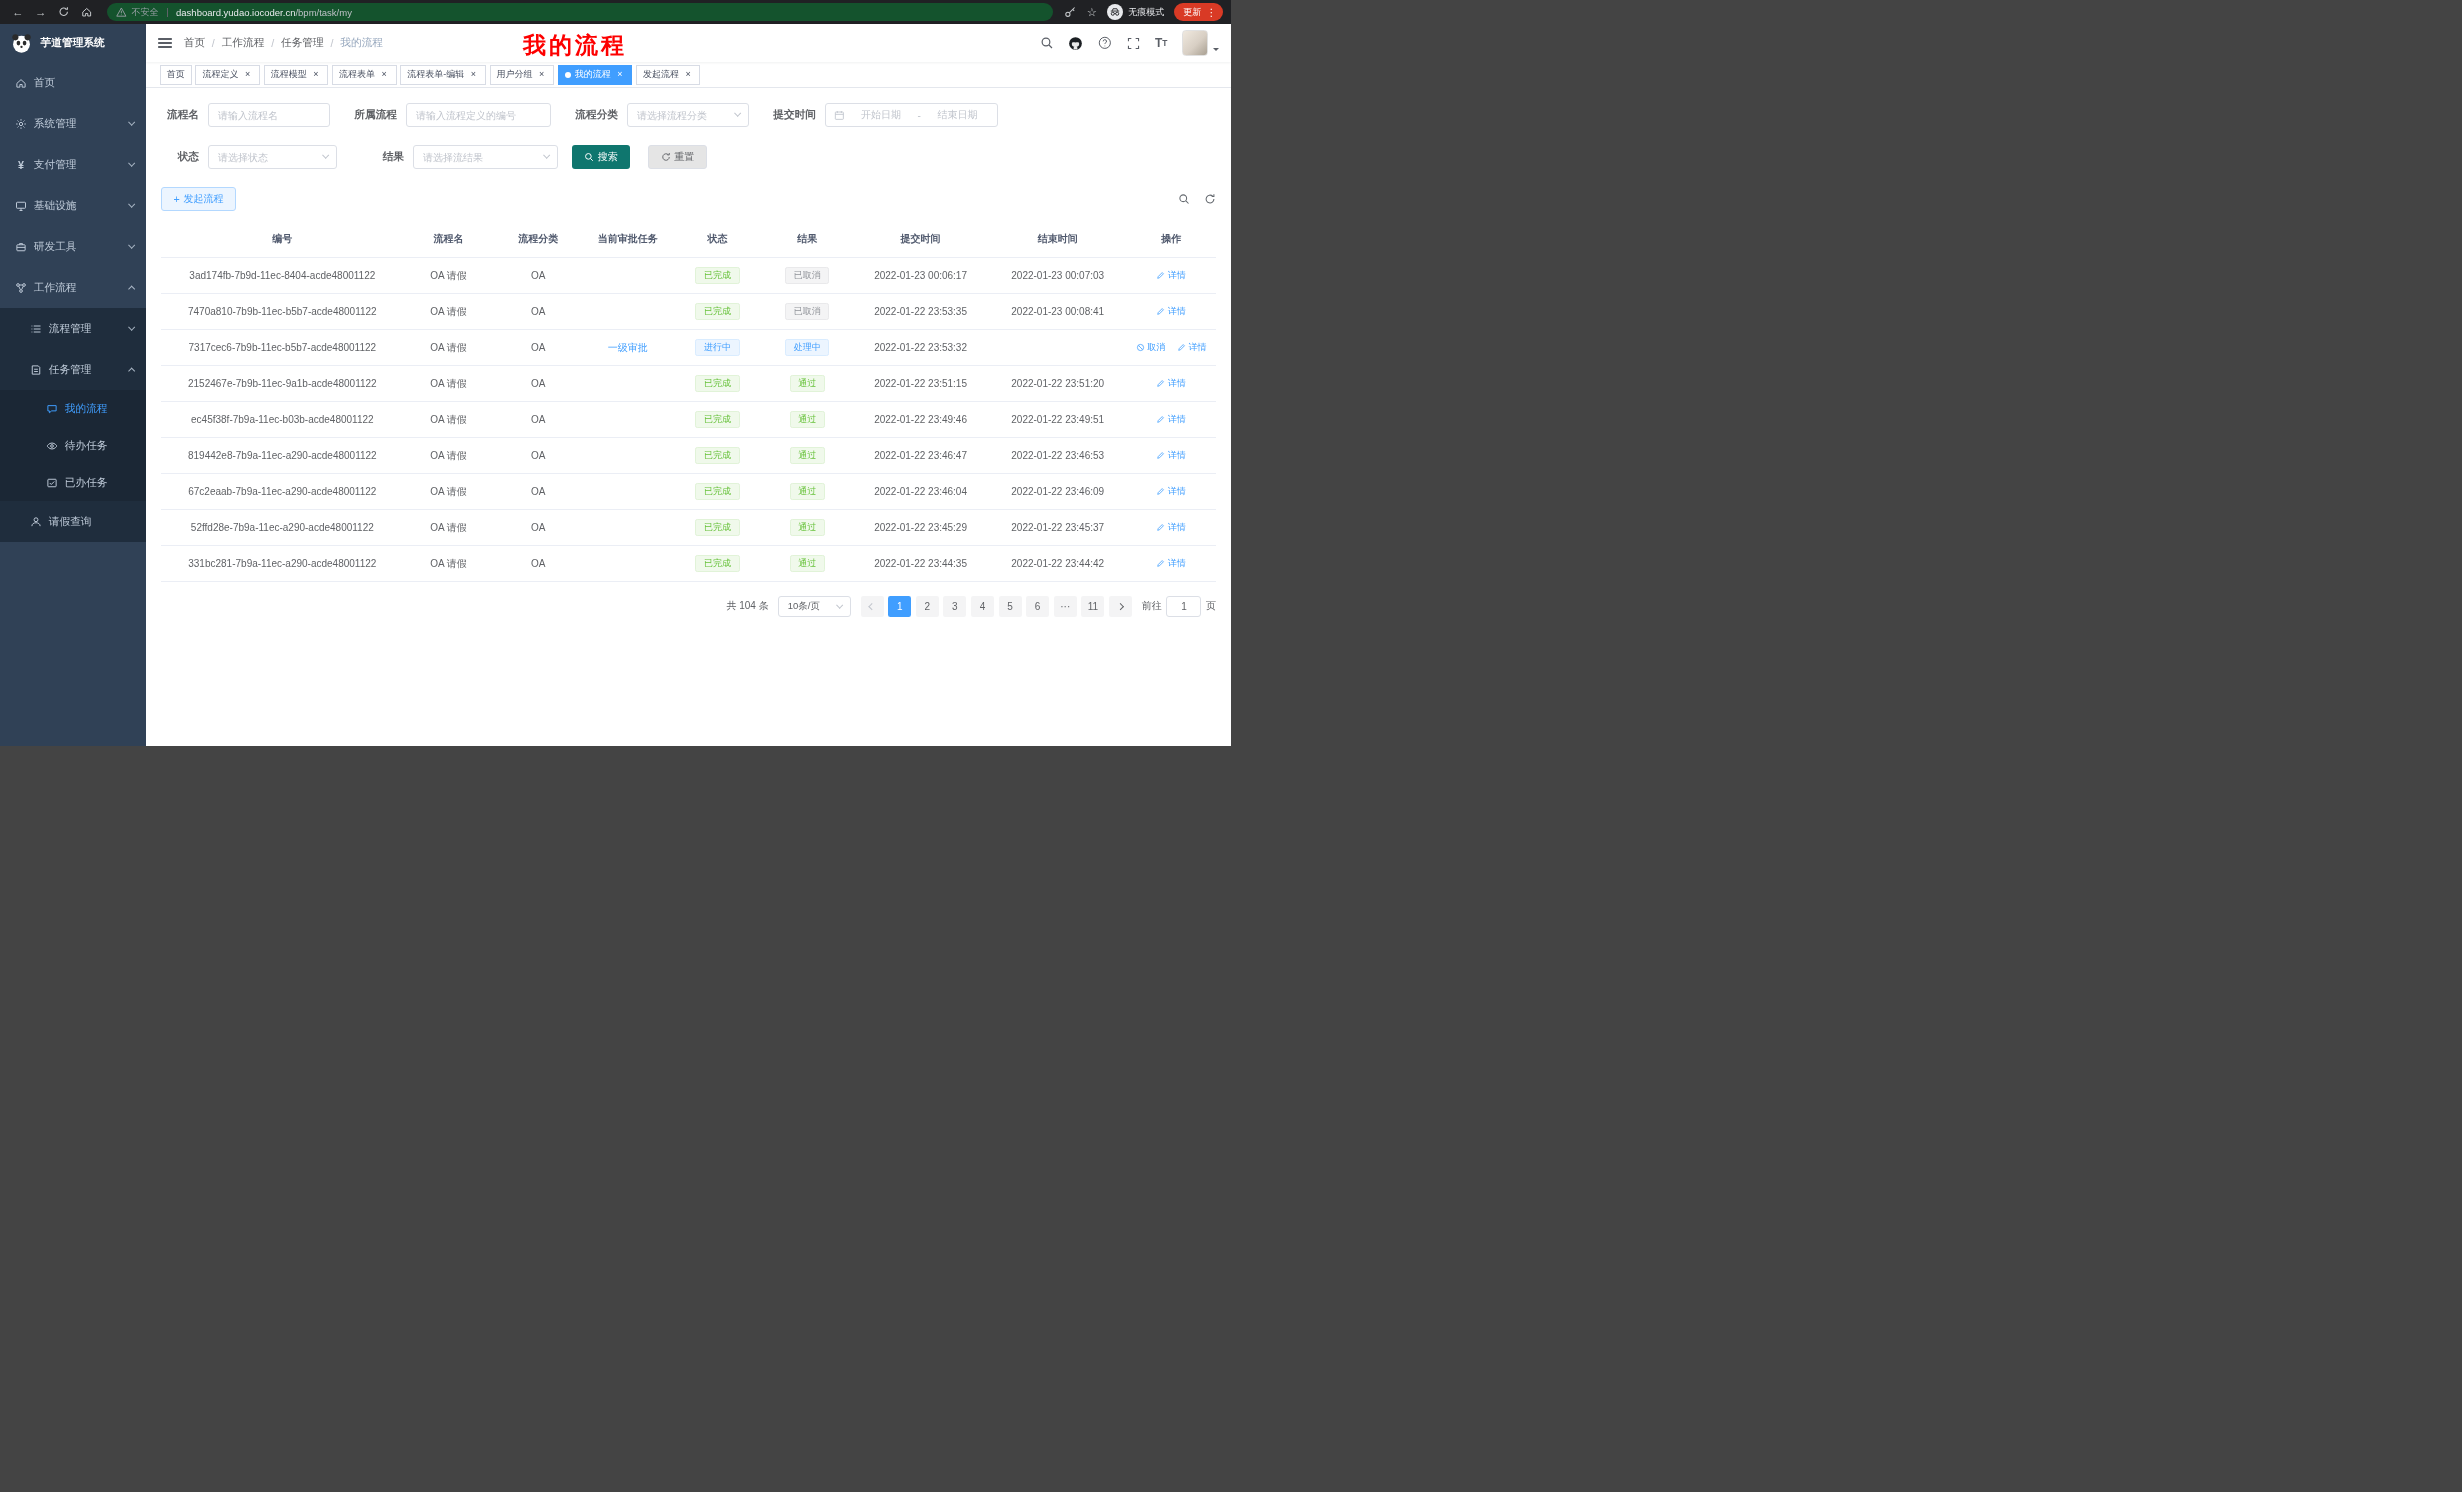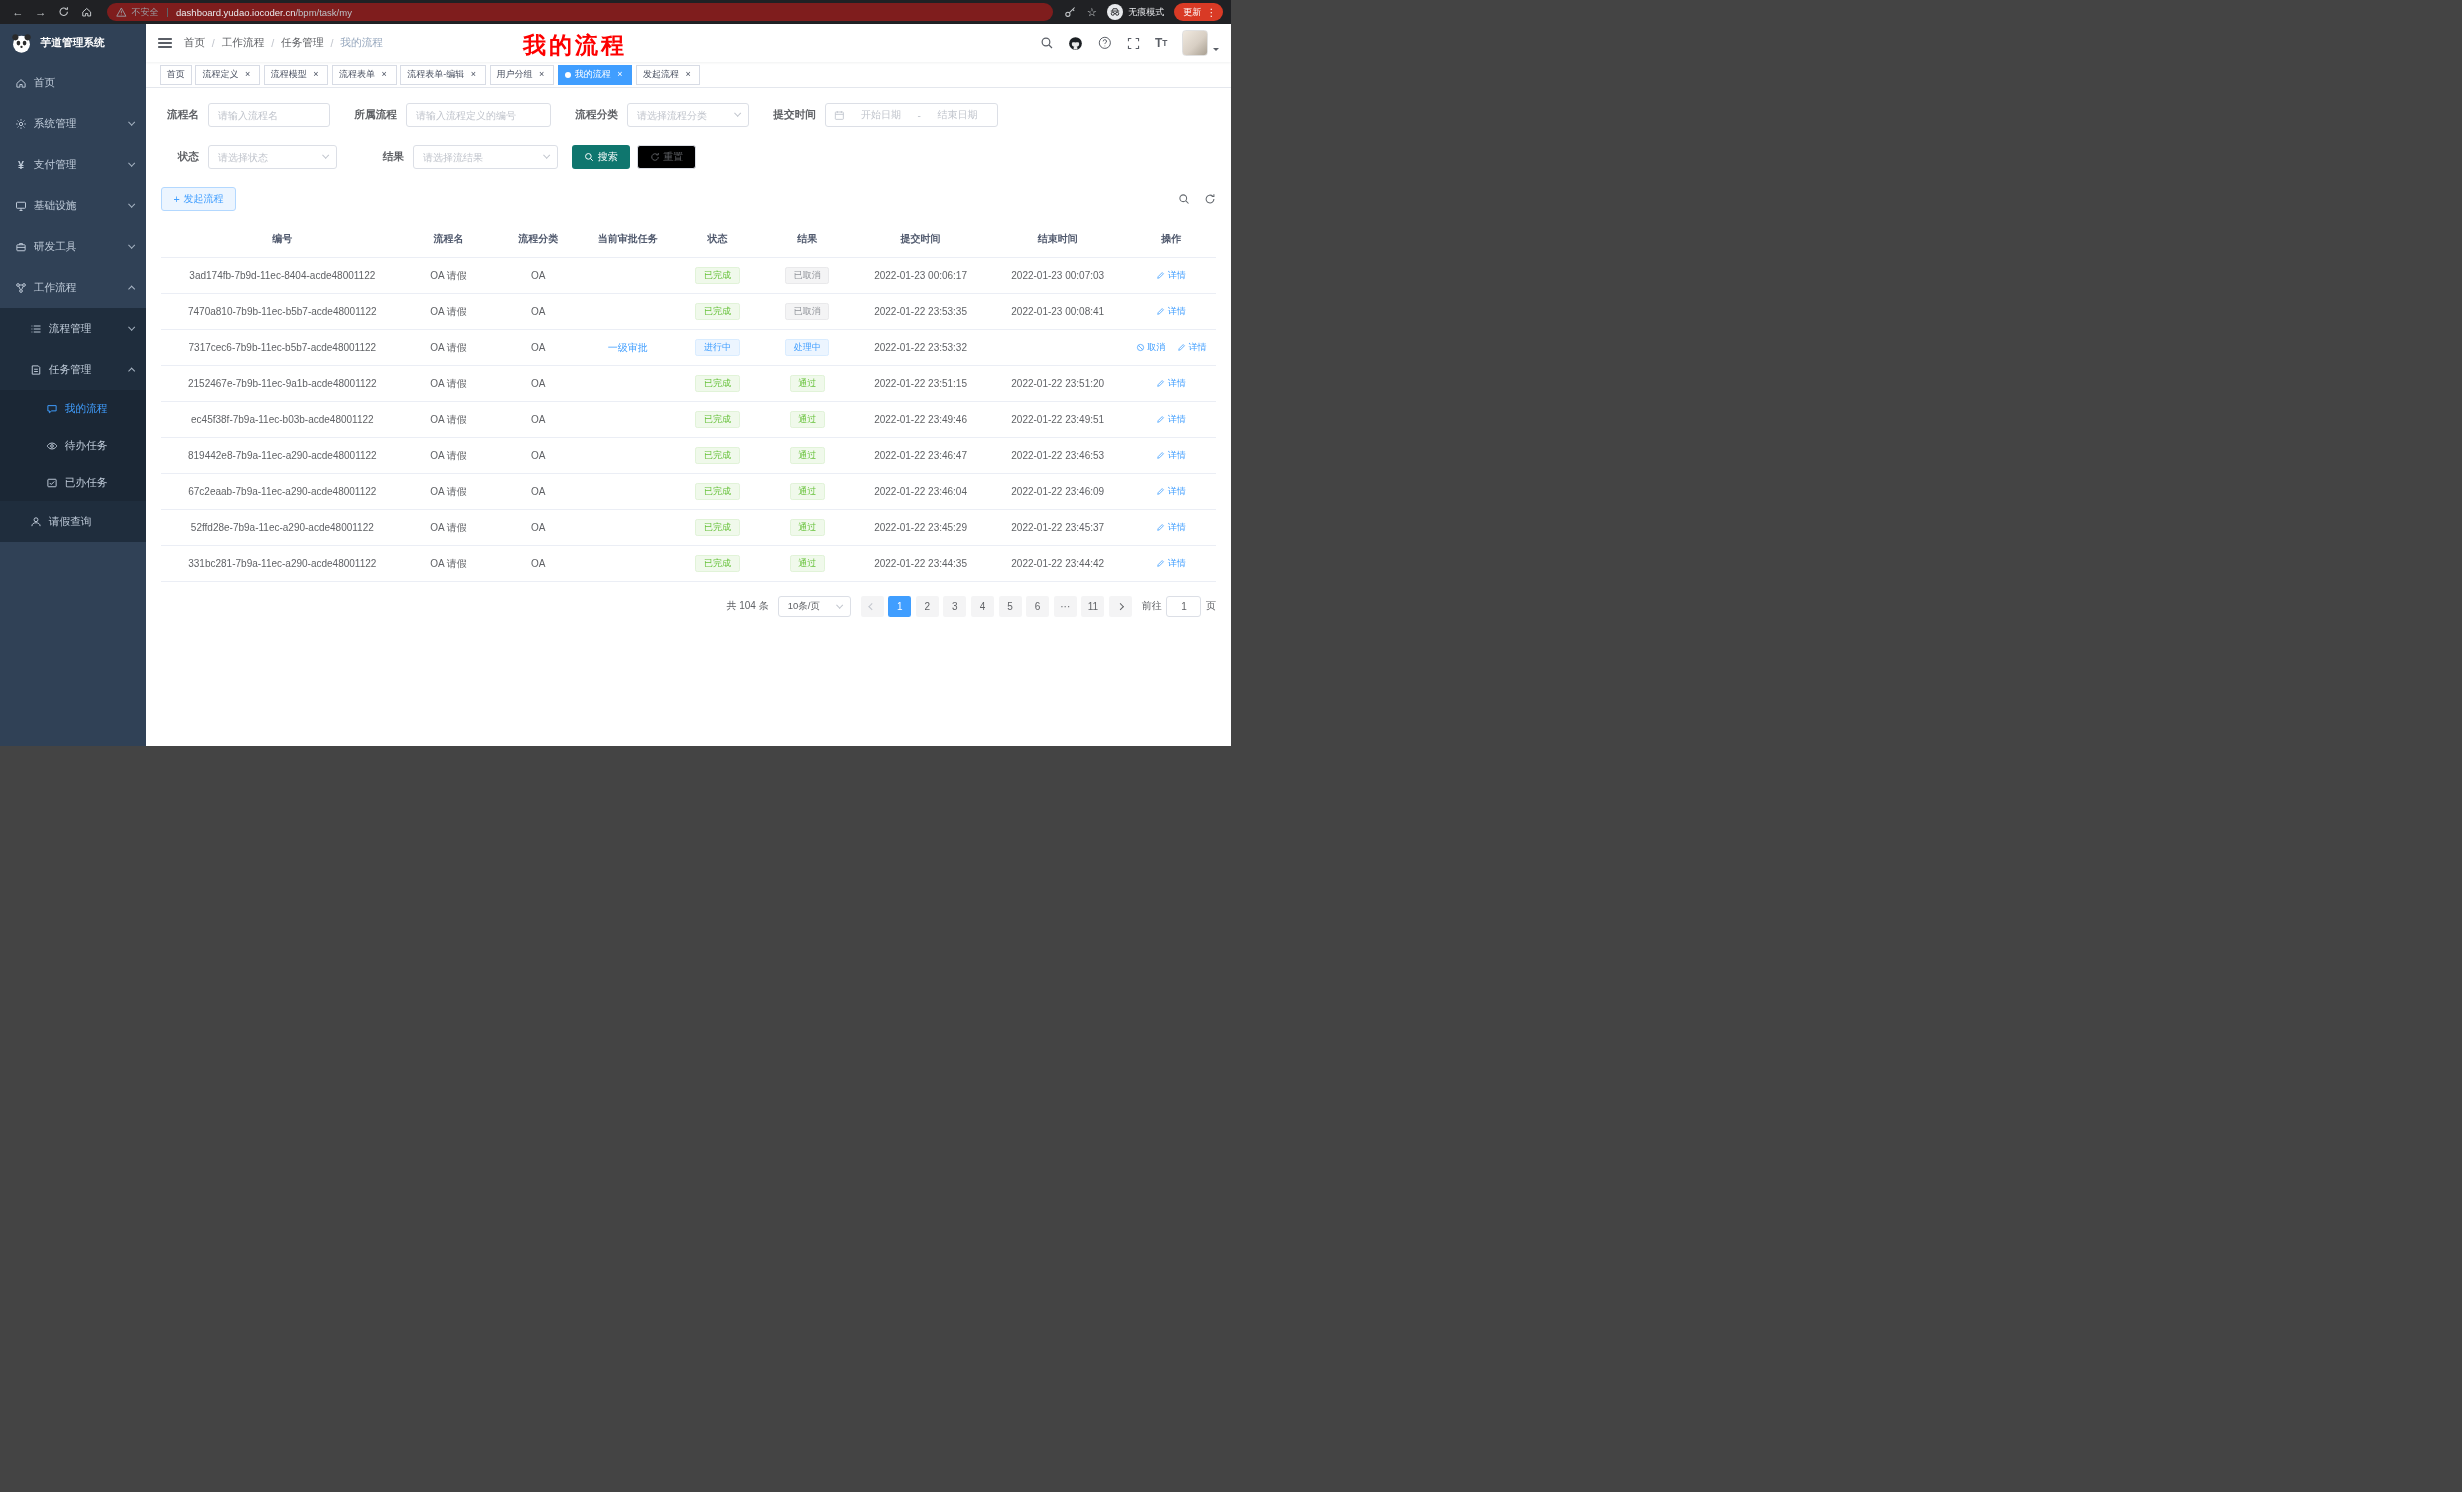--- a/index.html
+++ b/index.html
@@ -4,21 +4,21 @@
 <style>
   * { box-sizing: border-box; margin: 0; padding: 0; }
   body { background: #444; font-family: "Liberation Sans", "DejaVu Sans", sans-serif; }
   i, em { font-style: normal; }
   .page { width: 1231px; height: 746px; position: relative; background: #fff; overflow: hidden; }
 
   
   .chrome { height: 24px; background: #202124; display: flex; align-items: center; padding: 0 7.6px; gap: 3px; }
   .cbtn { width: 20px; height: 18px; display: flex; align-items: center; justify-content: center;
           color: #c6c9cc; font-size: 11.4px; border-radius: 50%; cursor: pointer; flex-shrink: 0; }
-  .addr { flex: 1; height: 18px; background: #7f1d1d; border-radius: 9px; margin: 0 7.6px;
+  .addr { flex: 1; height: 18px; background: #14532d; border-radius: 9px; margin: 0 7.6px;
           display: flex; align-items: center; padding: 0 9px; gap: 4.6px; min-width: 0; }
   .addr .sec { color: #9aa0a6; font-size: 9px; }
   .addr .vsep { width: 0.8px; height: 9px; background: #5f6368; margin: 0 3.8px; }
   .addr .url { color: #e8eaed; font-size: 9.5px; white-space: nowrap; }
   .addr .url .path { color: #bdc1c6; }
   .chrome-right { display: flex; align-items: center; gap: 10px; flex-shrink: 0; }
   .incog { display: flex; align-items: center; gap: 5.3px; color: #e8eaed; font-size: 9px; }
   .incog .disc { width: 16px; height: 16px; border-radius: 50%; background: #e8eaed; display: flex; align-items: center; justify-content: center; }
   .update-pill { height: 17.5px; background: #d93a25; border-radius: 9px; color: #fff; font-size: 9px;
                  display: flex; align-items: center; gap: 5.3px; padding: 0 6.8px 0 9px; cursor: pointer; }
@@ -84,21 +84,21 @@
   .w160 { width: 122px; } .w170 { width: 129px; } .w190 { width: 145px; }
   .sel { position: relative; display: inline-flex; align-items: center; }
   .sel .inp { padding-right: 21px; }
   .sel .chev { position: absolute; right: 8.4px; color: #c0c4cc; }
   .drange { width: 173px; height: 24px; border: 0.8px solid #dcdfe6; border-radius: 3px; display: flex;
             align-items: center; padding: 0 7.6px; gap: 4.6px; color: #c0c4cc; font-size: 10px; background: #fff; }
   .drange .dph { flex: 1; text-align: center; white-space: nowrap; }
   .btn { height: 24px; border-radius: 3px; font-size: 10px; display: inline-flex; align-items: center;
          gap: 3.8px; padding: 0 11.4px; cursor: pointer; border: 0.8px solid transparent; white-space: nowrap; }
   .btn-primary { background: #0f766e; color: #fff; margin-left: 7.6px; }
-  .btn-default { background: #000000; color: #606266; border-color: #dcdfe6; margin-left: 7px; }
+  .btn-default { background: #e5e5e5; color: #606266; border-color: #dcdfe6; margin-left: 18px; }
   .btn-plain { background: #ecf5ff; color: #409eff; border-color: #b3d8ff; }
   .tbl-toolbar { display: flex; align-items: center; margin-bottom: 10.7px; }
   .tool-icons { margin-left: auto; display: flex; align-items: center; gap: 13.7px; color: #64696f; }
   .tool-icons .nic { cursor: pointer; display: flex; }
 
   
   table { width: 100%; border-collapse: collapse; table-layout: fixed; }
   th, td { height: 36px; text-align: center; font-size: 10px; border-bottom: 0.8px solid #ebeef5;
            padding: 0 3px; white-space: nowrap; overflow: hidden; text-overflow: ellipsis; }
   th { color: #515a6e; font-weight: 700; }

